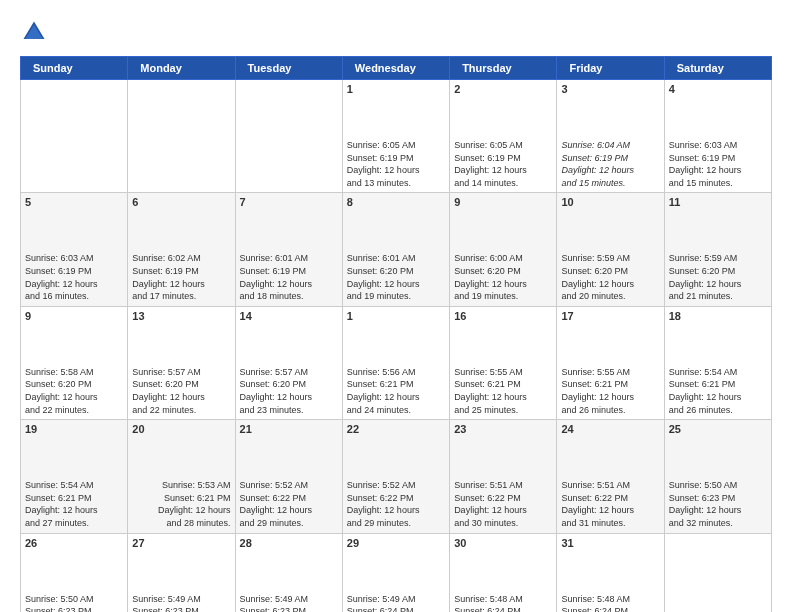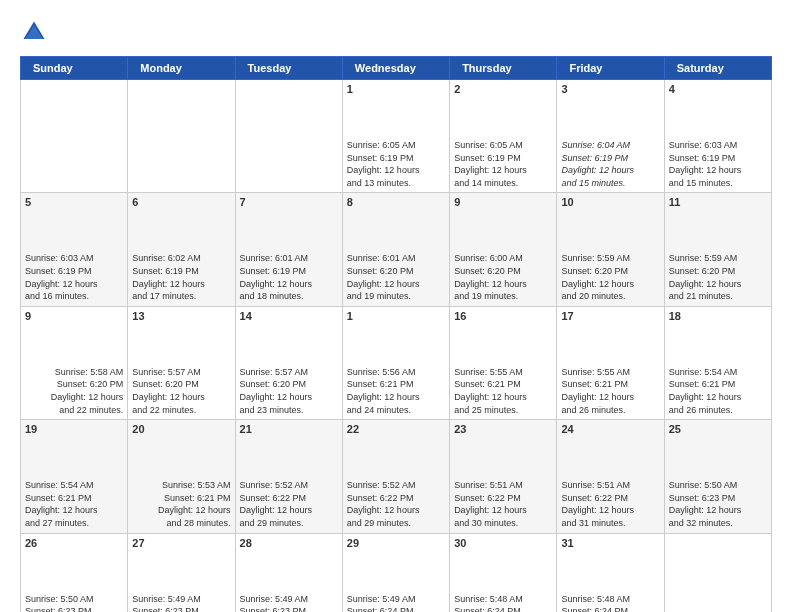--- a/index.html
+++ b/index.html
@@ -208,21 +208,21 @@
             <div class="day-number">11</div>
             <div class="day-info" style="white-space: pre-line;">Sunrise: 5:59 AM
 Sunset: 6:20 PM
 Daylight: 12 hours
 and 21 minutes.</div>
           </td>
         </tr>
         <tr class="row-odd">
           <td>
             <div class="day-number">9</div>
-            <div class="day-info" style="white-space: pre-line; text-align: right;">Sunrise: 5:58 AM
+            <div class="day-info" style="white-space: pre-line;">Sunrise: 5:58 AM
 Sunset: 6:20 PM
 Daylight: 12 hours
 and 22 minutes.</div>
           </td>
           <td>
             <div class="day-number">13</div>
             <div class="day-info" style="white-space: pre-line;">Sunrise: 5:57 AM
 Sunset: 6:20 PM
 Daylight: 12 hours
 and 22 minutes.</div>

